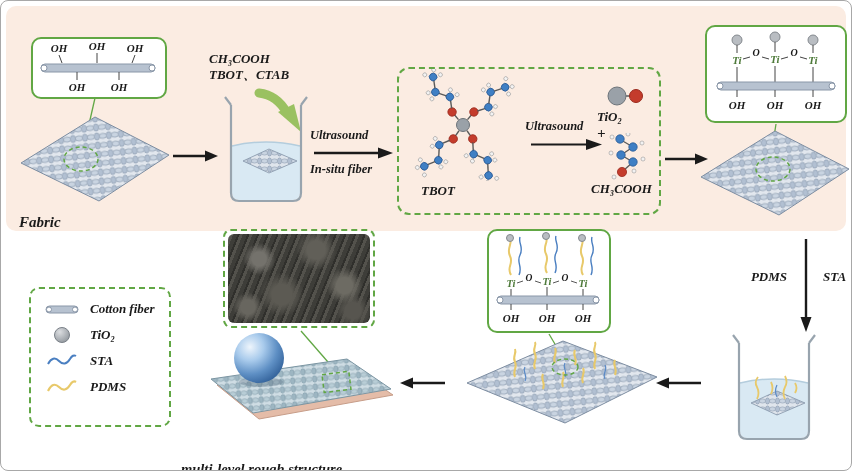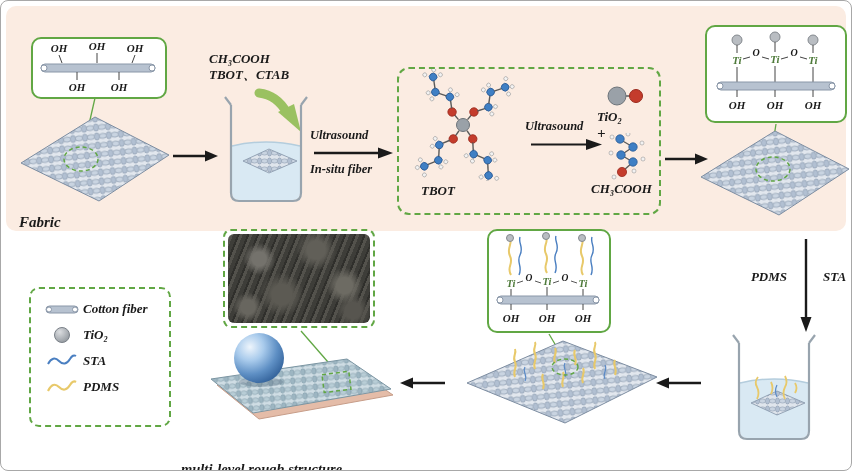--- a/index.html
+++ b/index.html
@@ -20,21 +20,21 @@
   .sem{position:absolute;inset:0;border-radius:6px;
     background:
       radial-gradient(circle at 22% 28%, #74726c 0 7px, transparent 16px),
       radial-gradient(circle at 62% 18%, #615f58 0 9px, transparent 20px),
       radial-gradient(circle at 82% 58%, #6d6b63 0 8px, transparent 18px),
       radial-gradient(circle at 38% 68%, #5c5a53 0 10px, transparent 22px),
       radial-gradient(circle at 14% 82%, #68665f 0 7px, transparent 15px),
       radial-gradient(circle at 88% 86%, #57554f 0 8px, transparent 17px),
       repeating-linear-gradient(112deg, rgba(18,18,16,.5) 0 2px, rgba(96,94,86,.28) 2px 5px, rgba(42,42,38,.45) 5px 9px),
       #4e4d48;}
-  .legend-row{display:flex;align-items:center;gap:2px;margin-bottom:9px;}
+  .legend-row{display:flex;align-items:center;gap:9px;margin-bottom:9px;}
   .legend-ico{width:38px;flex:0 0 38px;display:flex;justify-content:center;}
 </style>
 </head>
 <body>
 
 <div id="canvas">
 
   <div class="abs bgtop" style="left:5px;top:5px;width:840px;height:225px;"></div>
 
   <div class="abs inset" style="left:30px;top:36px;width:136px;height:62px;">

